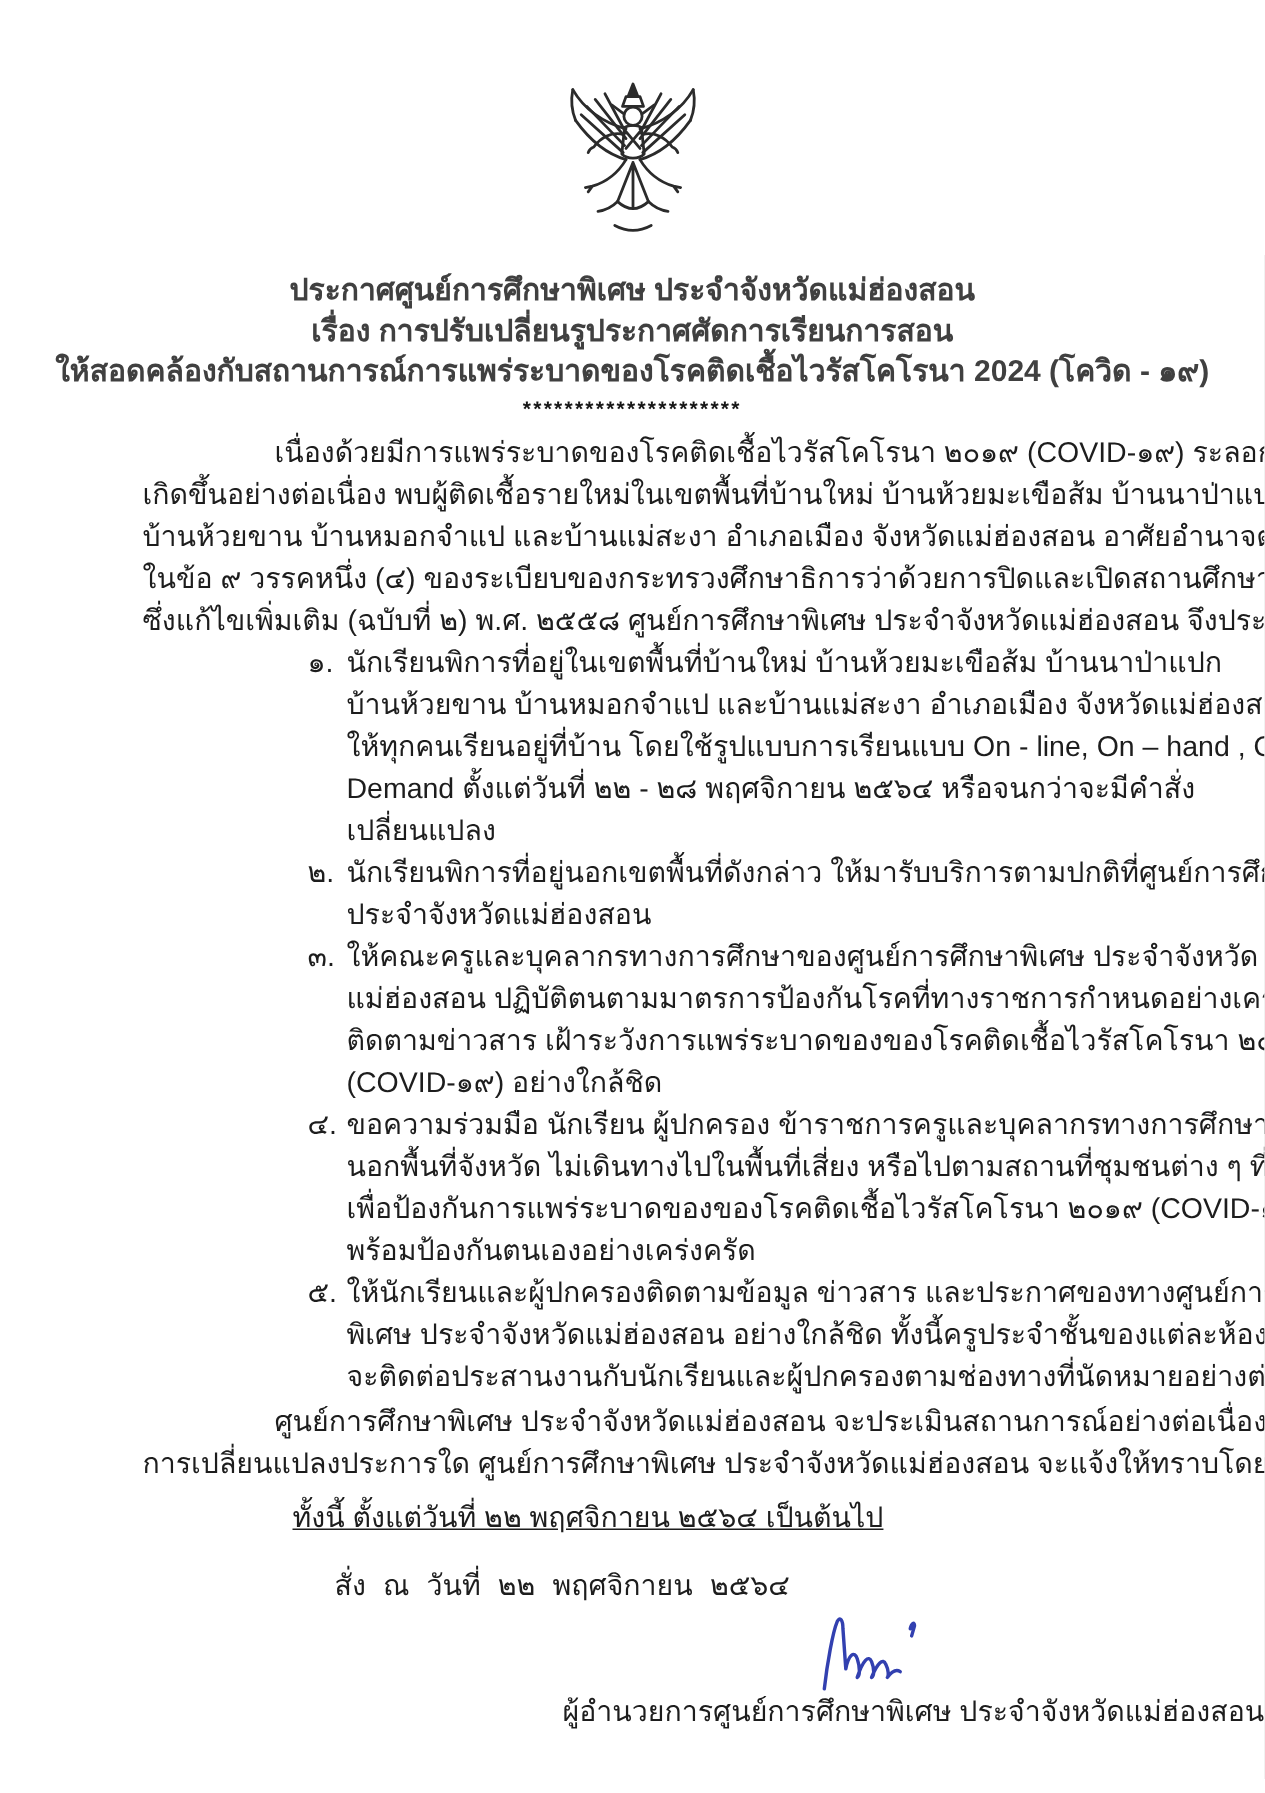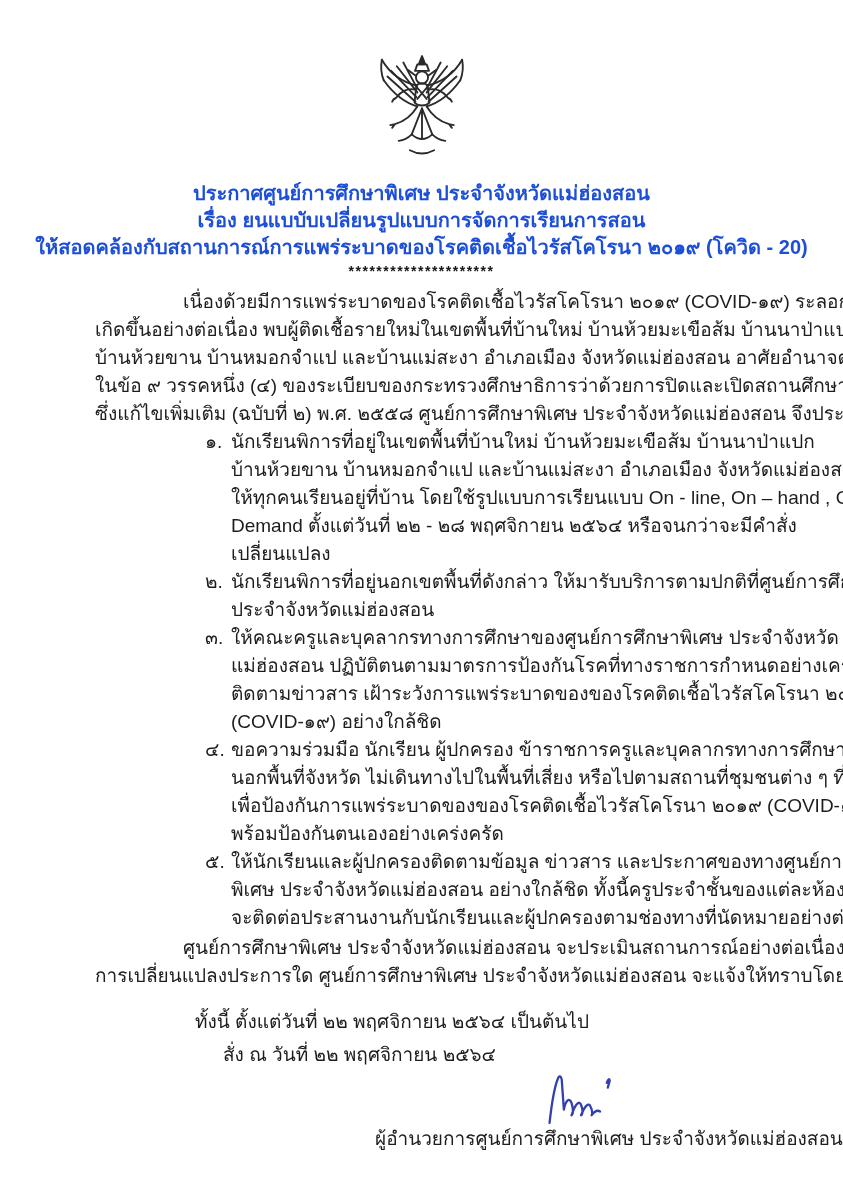--- a/index.html
+++ b/index.html
@@ -17,21 +17,21 @@
 
   .emblem-wrap { text-align: center; padding-top: 54px; }
   .emblem-wrap svg { display: inline-block; }
 
   .title-block { margin-top: 6px; }
   .title-line {
     text-align: center;
     font-weight: 700;
     font-size: 20px;
     line-height: 27px;
-    color: #1d4ed8;
+    color: #404040;
     white-space: nowrap;
   }
   .separator {
     text-align: center;
     font-weight: 700;
     font-size: 14px;
     letter-spacing: 1.5px;
     line-height: 18px;
     margin-top: 1px;
     color: #161616;
@@ -40,22 +40,22 @@
   .body-text { font-size: 19px; line-height: 28px; }
   .intro { margin-top: 8px; }
   .line { white-space: nowrap; }
   .indent-first { text-indent: 88px; }
 
   .item { display: flex; }
   .item-num { flex: 0 0 26px; margin-left: 110px; }
   .item-body { flex: 1; }
 
   .closing { margin-top: 2px; }
-  .effective-line { padding-left: 100px; margin-top: 18px; }
-  .order-line { padding-left: 128px; margin-top: 5px; }
+  .effective-line { padding-left: 100px; margin-top: 8px; text-decoration: underline; }
+  .order-line { padding-left: 128px; margin-top: 17px; font-family: Liberation Mono, monospace; }
 
   .sign-block {
     width: 380px;
     margin: 2px 0 0 auto;
     text-align: center;
     font-size: 19px;
     line-height: 28px;
   }
   .signature-svg { display: block; margin: 2px 0 -4px 165px; }
 </style>
@@ -98,22 +98,22 @@
         <path d="M75 58 L64 86 M75 58 L75 90 M75 58 L86 86"></path>
         <path d="M64 86 Q75 96 86 86"></path>
         <path d="M64 86 Q58 92 50 93 M86 86 Q92 92 100 93"></path>
         <path d="M62 103 q13 7 26 0"></path>
       </g>
     </svg>
   </div>
 
   <div class="title-block">
     <div class="title-line">ประกาศศูนย์การศึกษาพิเศษ ประจำจังหวัดแม่ฮ่องสอน</div>
-    <div class="title-line">เรื่อง ยนแบบับเปลี่ยนรูปแบบการจัดการเรียนการสอน</div>
-    <div class="title-line">ให้สอดคล้องกับสถานการณ์การแพร่ระบาดของโรคติดเชื้อไวรัสโคโรนา ๒๐๑๙ (โควิด - 20)</div>
+    <div class="title-line">เรื่อง การปรับเปลี่ยนรูประกาศศัดการเรียนการสอน</div>
+    <div class="title-line">ให้สอดคล้องกับสถานการณ์การแพร่ระบาดของโรคติดเชื้อไวรัสโคโรนา 2024 (โควิด - ๑๙)</div>
     <div class="separator">*********************</div>
   </div>
 
   <div class="content body-text">
 
     <div class="intro">
       <div class="line indent-first">เนื่องด้วยมีการแพร่ระบาดของโรคติดเชื้อไวรัสโคโรนา ๒๐๑๙ (COVID-๑๙) ระลอกใหม่</div>
       <div class="line">เกิดขึ้นอย่างต่อเนื่อง พบผู้ติดเชื้อรายใหม่ในเขตพื้นที่บ้านใหม่ บ้านห้วยมะเขือส้ม บ้านนาป่าแปก</div>
       <div class="line">บ้านห้วยขาน บ้านหมอกจำแป และบ้านแม่สะงา อำเภอเมือง จังหวัดแม่ฮ่องสอน อาศัยอำนาจตามความ</div>
       <div class="line">ในข้อ ๙ วรรคหนึ่ง (๔) ของระเบียบของกระทรวงศึกษาธิการว่าด้วยการปิดและเปิดสถานศึกษา พ.ศ.๒๕๔๙</div>

